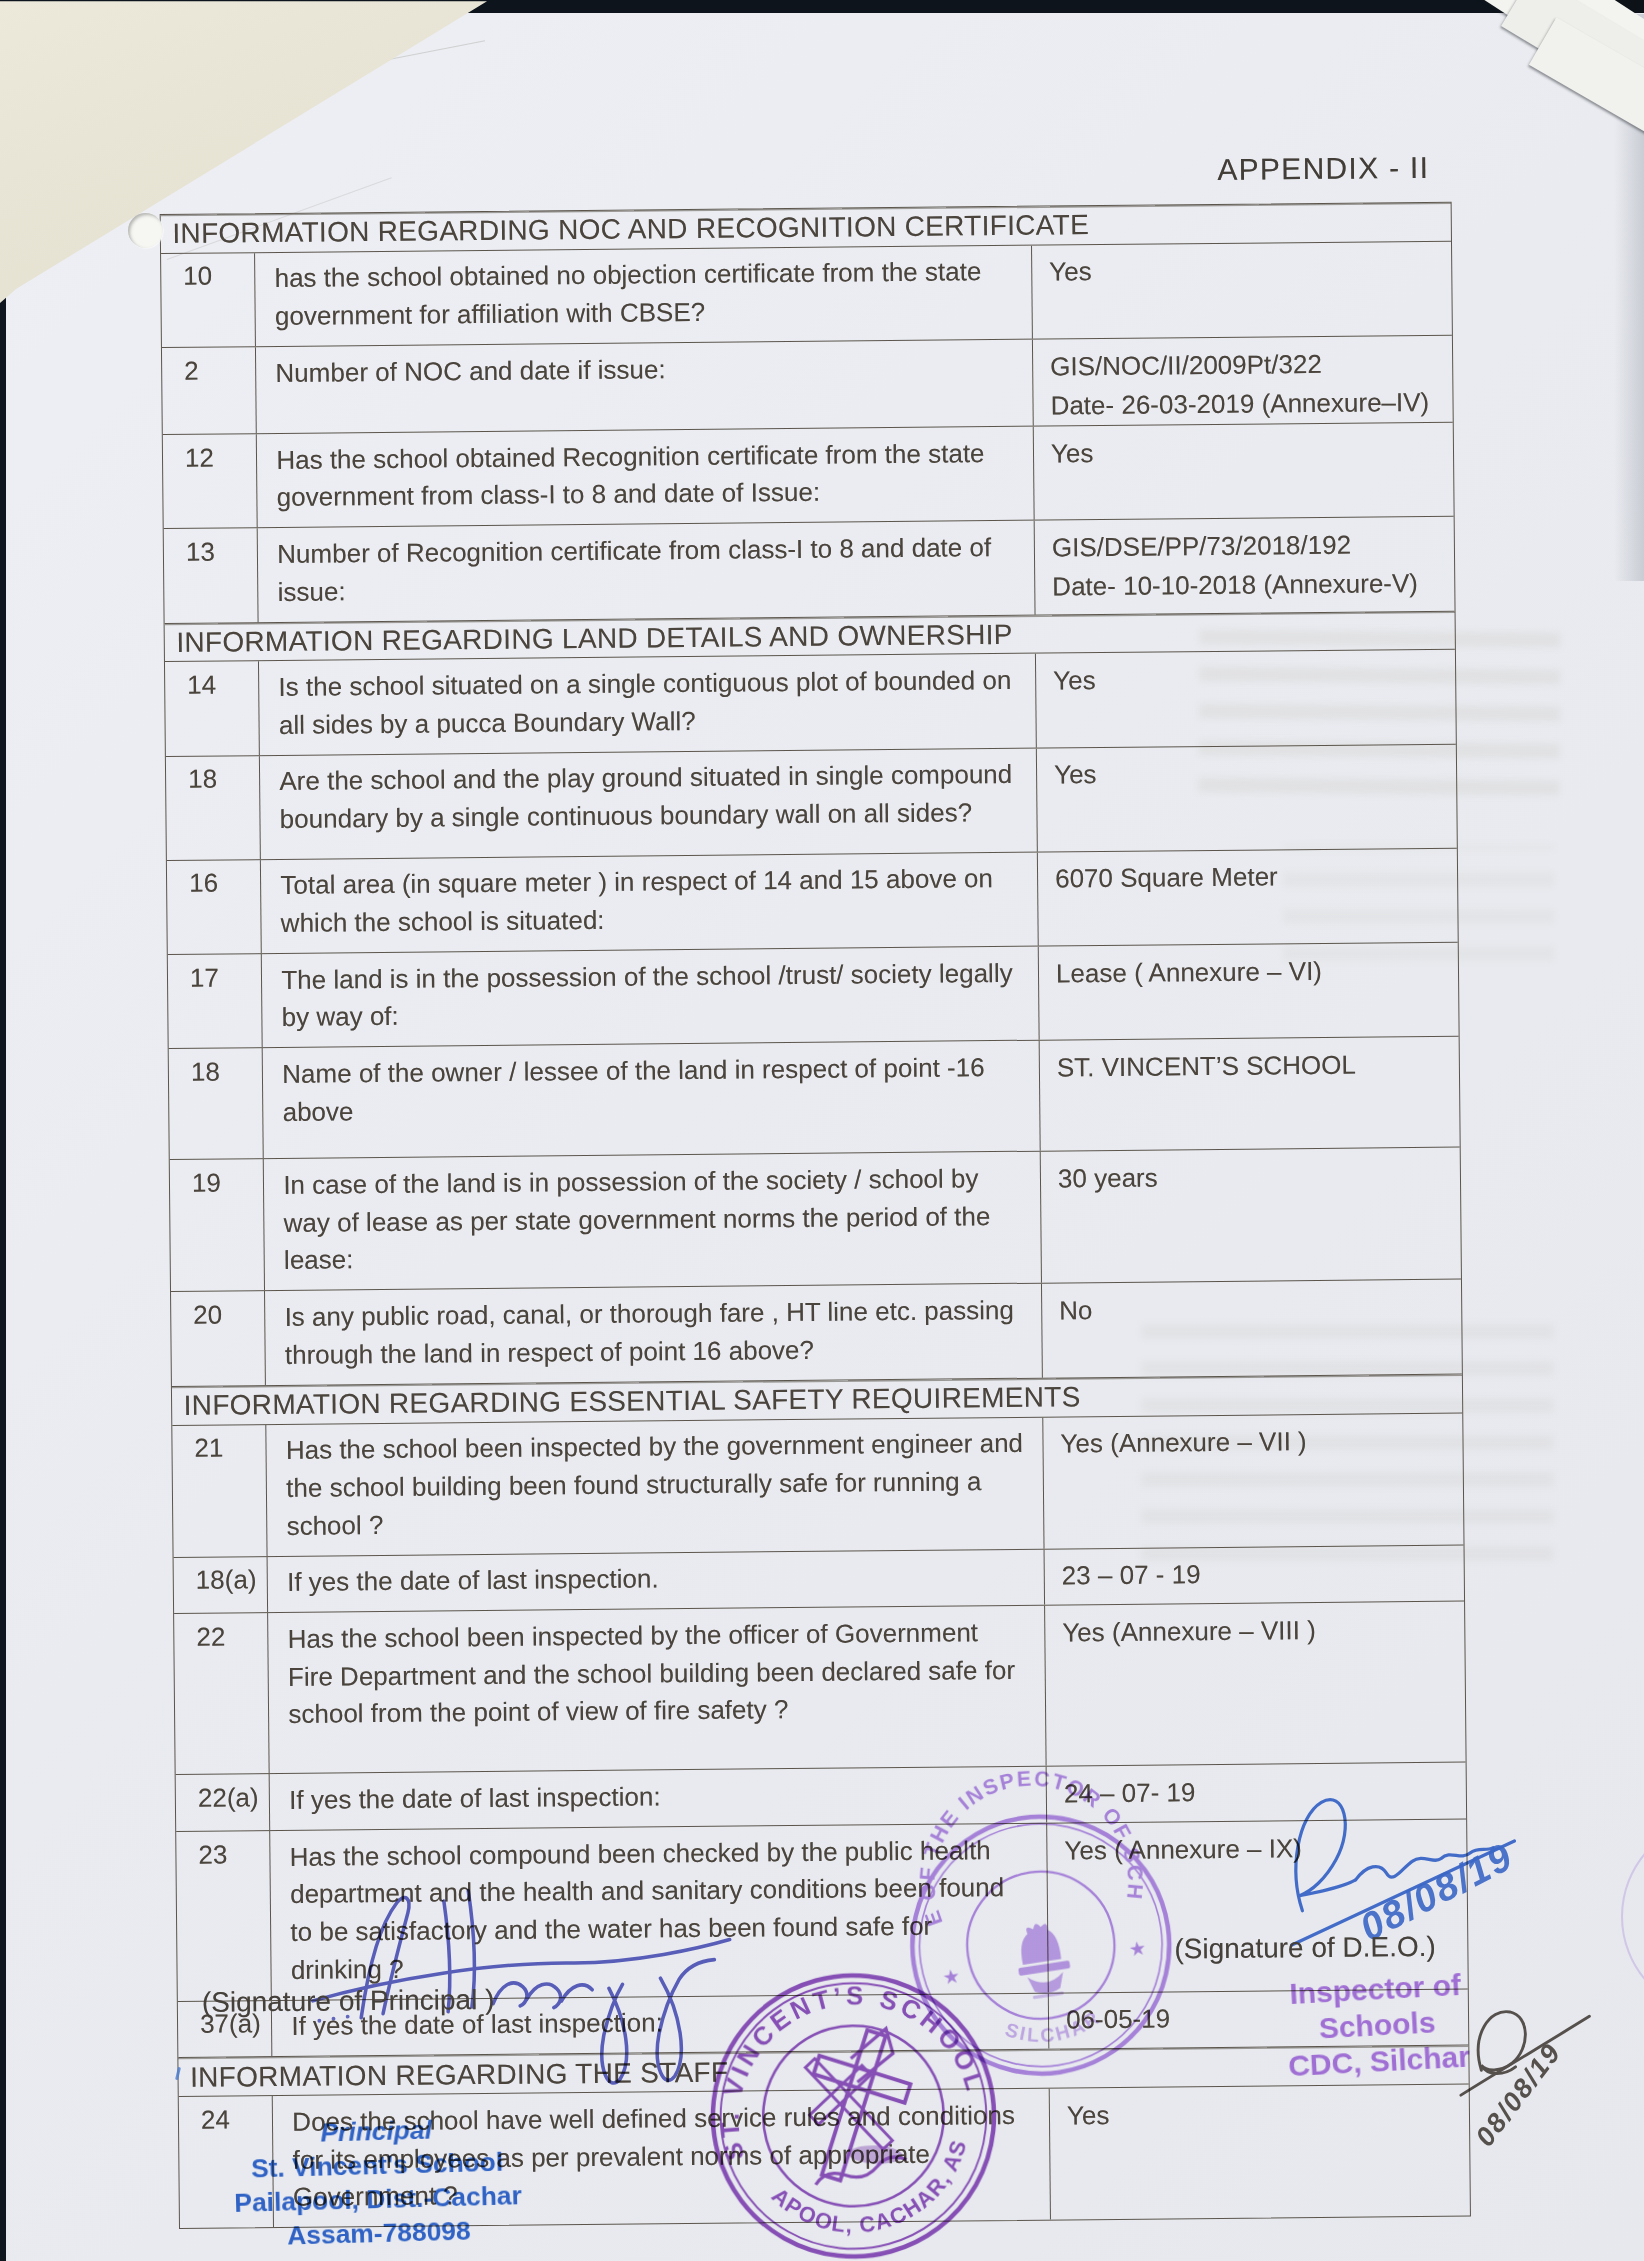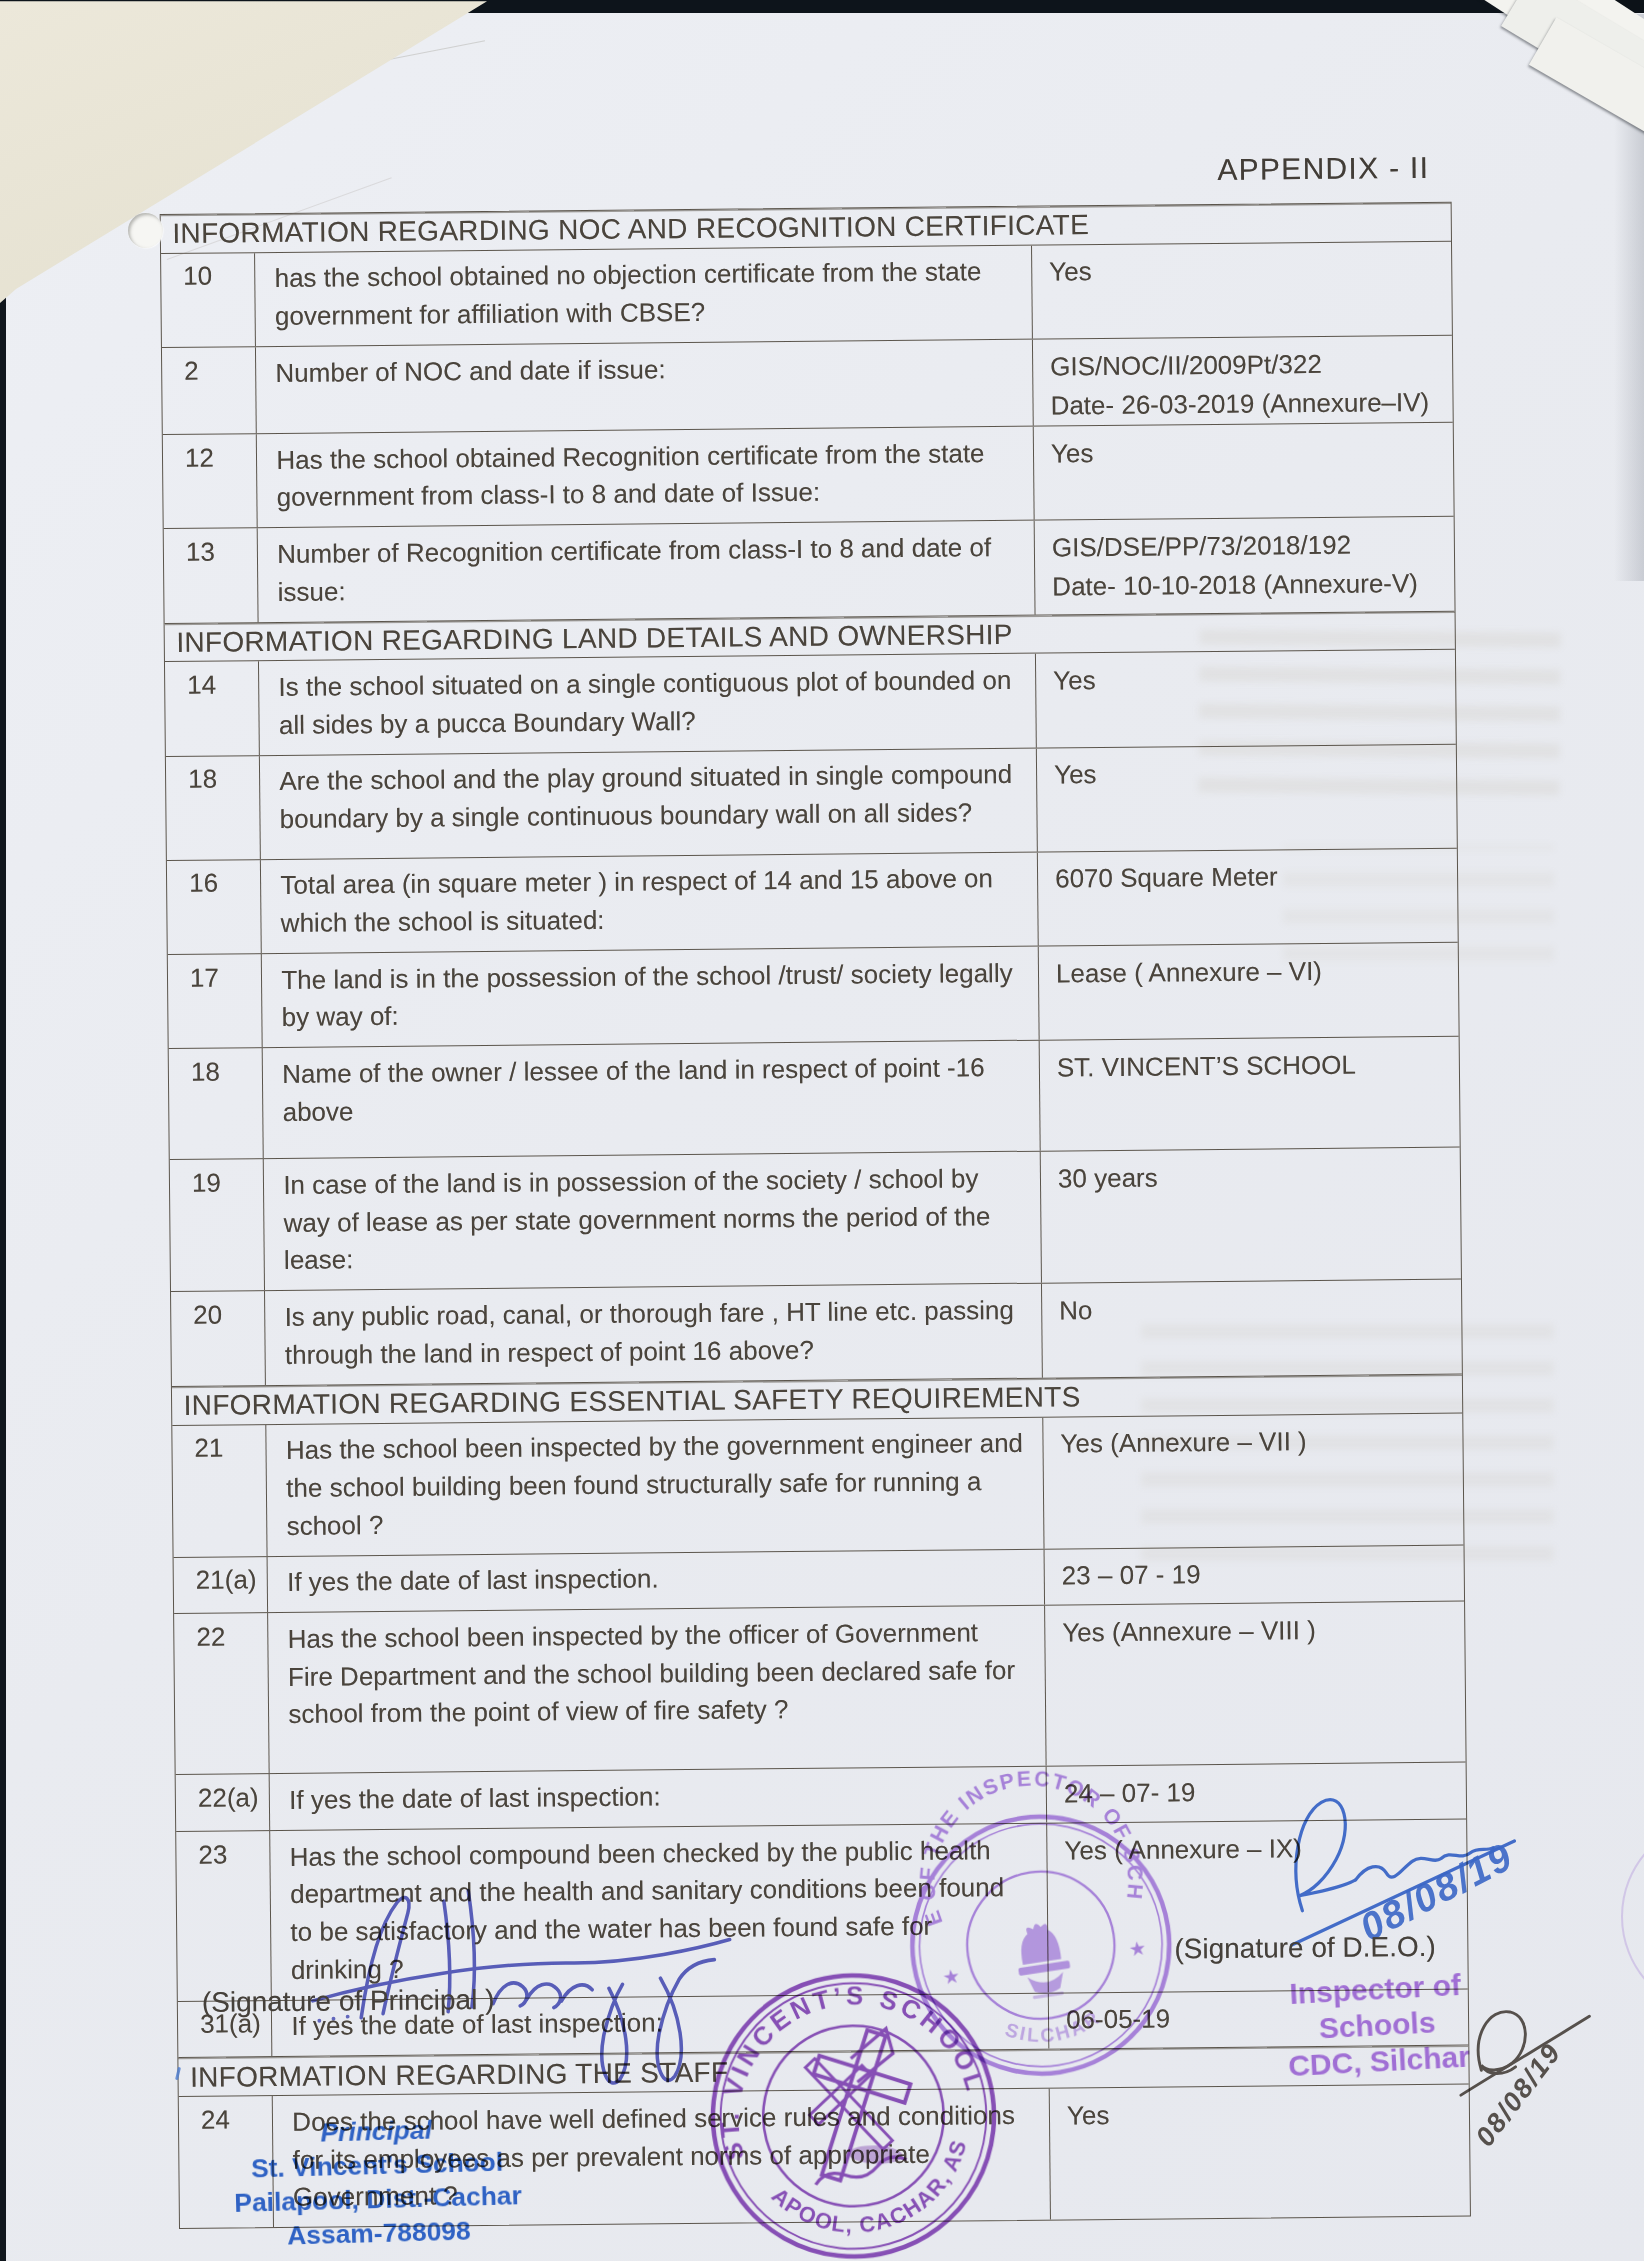--- a/index.html
+++ b/index.html
@@ -148,41 +148,41 @@
             <div class="c-q">Is any public road, canal, or thorough fare , HT line etc. passing through the land in respect of point 16 above?</div>
             <div class="c-a">No</div>
           </div>
           <div class="row section-row" style="min-height: 35px;">INFORMATION REGARDING ESSENTIAL SAFETY REQUIREMENTS</div>
           <div class="row qa-row" style="min-height: 116px;">
             <div class="c-no">21</div>
             <div class="c-q">Has the school been inspected by the government engineer and the school building been found structurally safe for running a school ?</div>
             <div class="c-a">Yes (Annexure – VII )</div>
           </div>
           <div class="row qa-row" style="min-height: 41px;">
-            <div class="c-no">21(a)</div>
+            <div class="c-no">18(a)</div>
             <div class="c-q">If yes the date of last inspection.</div>
             <div class="c-a">23 – 07 - 19</div>
           </div>
           <div class="row qa-row" style="min-height: 161px;">
             <div class="c-no">22</div>
             <div class="c-q">Has the school been inspected by the officer of Government Fire Department and the school building been declared safe for school from the point of view of fire safety ?</div>
             <div class="c-a">Yes (Annexure – VIII )</div>
           </div>
           <div class="row qa-row" style="min-height: 43px;">
             <div class="c-no">22(a)</div>
             <div class="c-q">If yes the date of last inspection:</div>
             <div class="c-a">24 – 07- 19</div>
           </div>
           <div class="row qa-row" style="min-height: 137px;">
             <div class="c-no">23</div>
             <div class="c-q">Has the school compound been checked by the public health department and the health and sanitary conditions been found to be satisfactory and the water has been found safe for drinking ?</div>
             <div class="c-a">Yes ( Annexure – IX)</div>
           </div>
           <div class="row qa-row" style="min-height: 41px;">
-            <div class="c-no">31(a)</div>
+            <div class="c-no">37(a)</div>
             <div class="c-q">If yes the date of last inspection:</div>
             <div class="c-a">06-05-19</div>
           </div>
           <div class="row section-row" style="min-height: 35px;">INFORMATION REGARDING THE STAFF</div>
           <div class="row qa-row" style="min-height: 115px;">
             <div class="c-no">24</div>
             <div class="c-q">Does the school have well defined service rules and conditions for its employees as per prevalent norms of appropriate Government ?</div>
             <div class="c-a">Yes</div>
           </div>
         </div>

